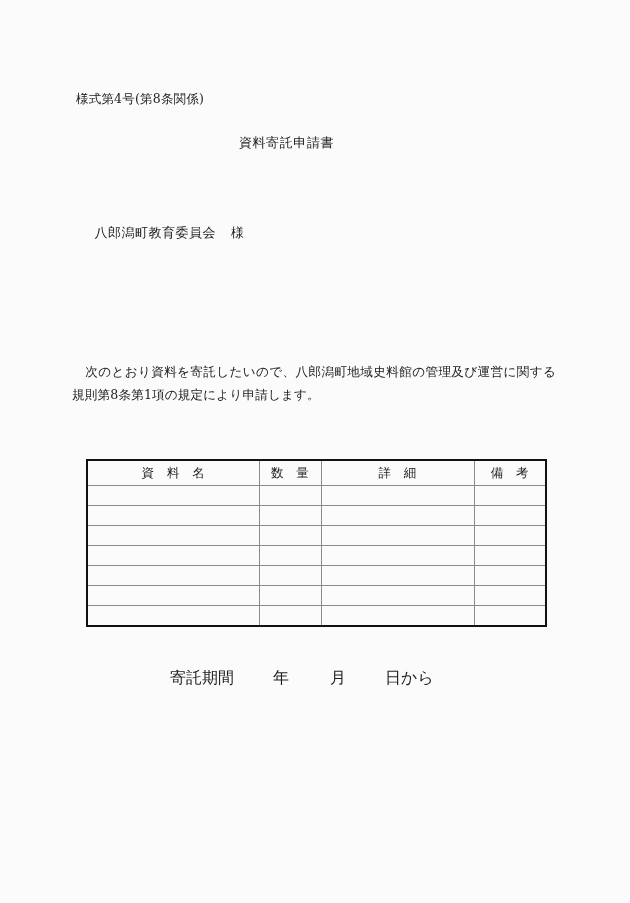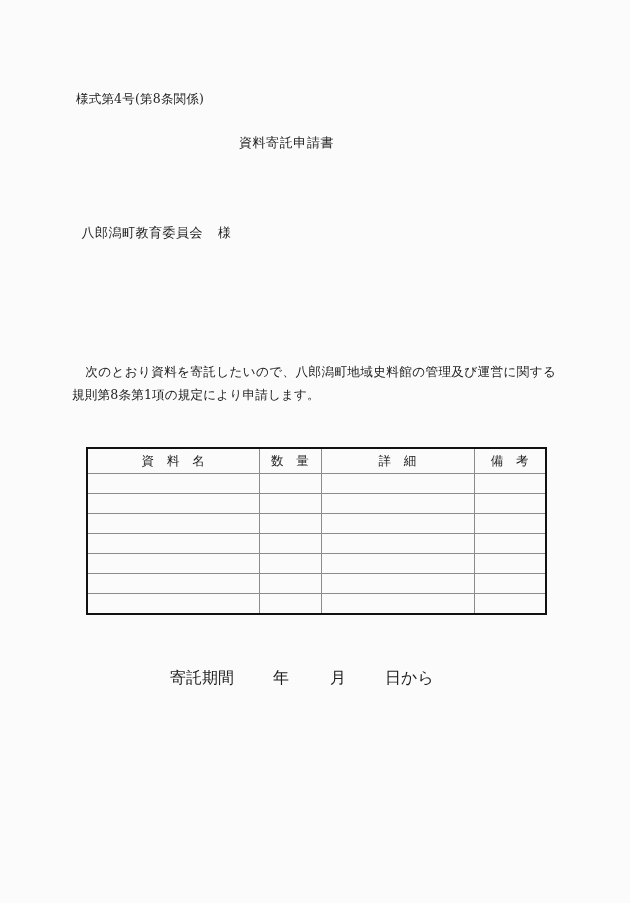--- a/index.html
+++ b/index.html
@@ -51,21 +51,21 @@
   .date-line {
     left: 450px;
     top: 178px;
     font-size: 12.5px;
   }
   .date-line .gap-a { display: inline-block; width: 34px; }
   .date-line .gap-b { display: inline-block; width: 26px; }
 
   
   .addressee {
-    left: 63px;
+    left: 76px;
     top: 213px;
     font-size: 13px;
     letter-spacing: 0.5px;
   }
   .addressee .sp { display: inline-block; width: 15px; }
 
   
   .applicant {
     left: 266px;
     top: 257px;
@@ -91,21 +91,21 @@
     white-space: normal;
     text-align: justify;
     text-justify: inter-character;
     letter-spacing: 0.15px;
   }
   .body-text .indent { display: inline-block; width: 13px; }
 
   
   .tbl-wrap {
     left: 86px;
-    top: 415px;
+    top: 427px;
     width: 505px;
   }
   table.grid {
     border-collapse: collapse;
     width: 459px;
     table-layout: fixed;
   }
   table.grid td {
     border: 1px solid #8b8b8b;
     height: 19px;

